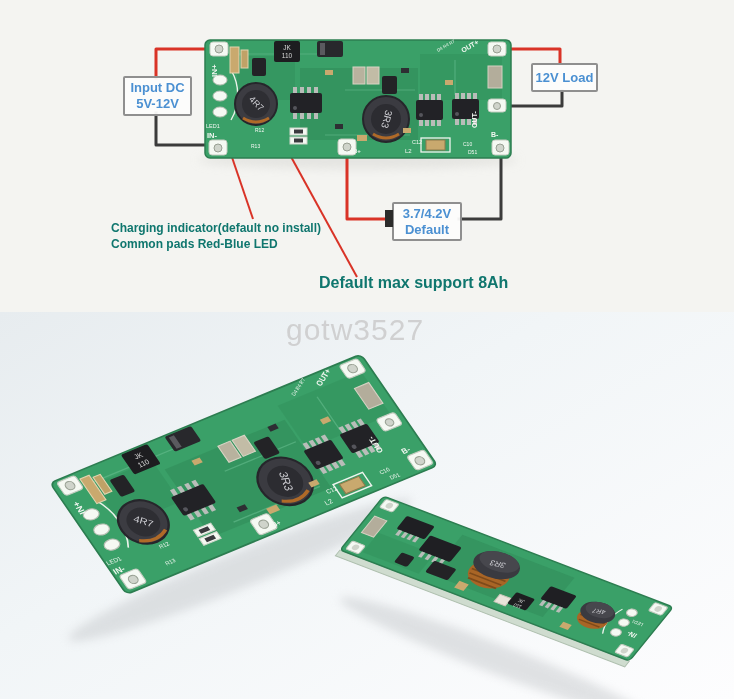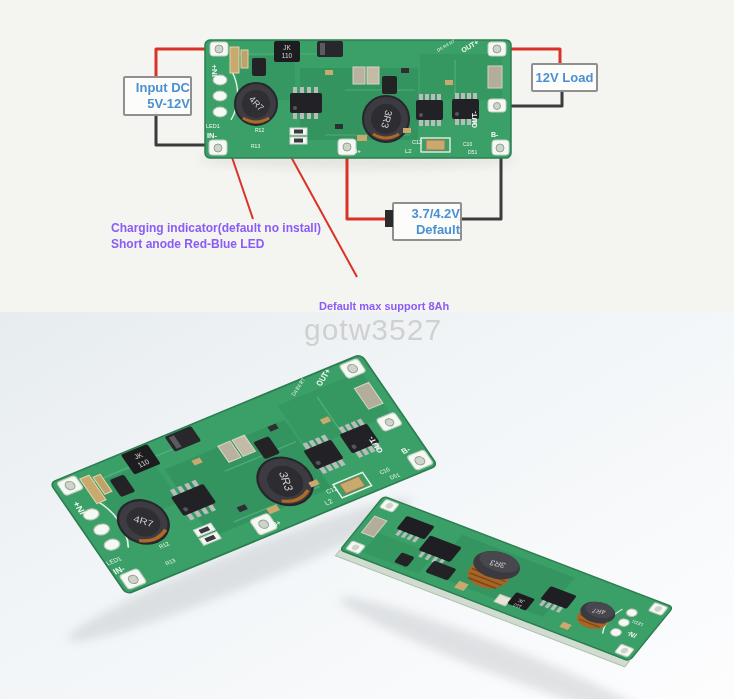--- a/index.html
+++ b/index.html
@@ -10,24 +10,24 @@
   .bottom-bg{
     position:absolute;left:0;top:312px;width:734px;height:387px;
     background:linear-gradient(150deg,#e7ecef 0%,#f1f5f7 40%,#fdfdfe 100%);
   }
   svg.scene{position:absolute;left:0;top:0;z-index:2;}
   .callout{
     position:absolute;z-index:3;border:2px solid #8f8f8f;background:rgba(252,252,251,.95);
     color:#4b90d2;font-weight:700;text-align:center;border-radius:2px;
     display:flex;flex-direction:column;justify-content:center;line-height:16px;font-size:13px;
   }
-  .note{position:absolute;z-index:3;color:#8b5cf6;font-weight:700;font-size:12px;line-height:15.5px;white-space:nowrap;}
-  .note.big{font-size:11px;margin-top:24px;}
+  .note{position:absolute;z-index:3;color:#0f766e;font-weight:700;font-size:12px;line-height:15.5px;white-space:nowrap;}
+  .note.big{font-size:16px;}
   .watermark{
-    position:absolute;z-index:3;left:304px;top:313px;font-size:30px;letter-spacing:1px;
+    position:absolute;z-index:3;left:286px;top:313px;font-size:30px;letter-spacing:1px;
     color:#cbcbcb;opacity:.85;font-weight:400;
   }
   .battery-tab{position:absolute;z-index:3;left:385px;top:210px;width:8px;height:17px;background:#2b2b2b;}
 </style>
 </head>
 <body>
 
 <div class="stage">
 
   <div class="bottom-bg"></div>
@@ -288,38 +288,38 @@
         <text transform="translate(252,-36) rotate(165)" font-size="6.5" fill="#cfcfd4" text-anchor="middle" dominant-baseline="middle" font-family="Liberation Sans, sans-serif">4R7</text>
       </g>
       <rect x="230" y="-13" width="9" height="6" fill="#c9a96e"></rect>
       <g fill="#f2f7f1" font-family="Liberation Sans, sans-serif">
         <text transform="translate(299,-28) rotate(180)" font-size="7" font-weight="bold">IN-</text>
         <text transform="translate(297,-40) rotate(180)" font-size="4.5">LED1</text>
       </g>
     </g>
   </svg>
 
-  <div class="callout" style="left:123px;top:76px;width:65px;height:36px;text-align:right;">
+  <div class="callout" style="left:123px;top:76px;width:65px;height:36px;">
     <span>Input DC</span>
     <span>5V-12V</span>
   </div>
 
   <div class="callout" style="left:531px;top:63px;width:63px;height:25px;">
     <span>12V Load</span>
   </div>
 
-  <div class="callout" style="left:392px;top:202px;width:66px;height:35px;text-align:right;">
+  <div class="callout" style="left:392px;top:202px;width:66px;height:35px;">
     <span>3.7/4.2V</span>
     <span>Default</span>
   </div>
   <div class="battery-tab"></div>
 
   <div class="note" style="left:111px;top:221px;">
     <div>Charging indicator(default no install)</div>
-    <div>Short anode Red-Blue LED</div>
+    <div>Common pads Red-Blue LED</div>
   </div>
 
   <div class="note big" style="left:319px;top:275px;">
     <div>Default max support 8Ah</div>
   </div>
 
   <div class="watermark">gotw3527</div>
 
 </div>
 

